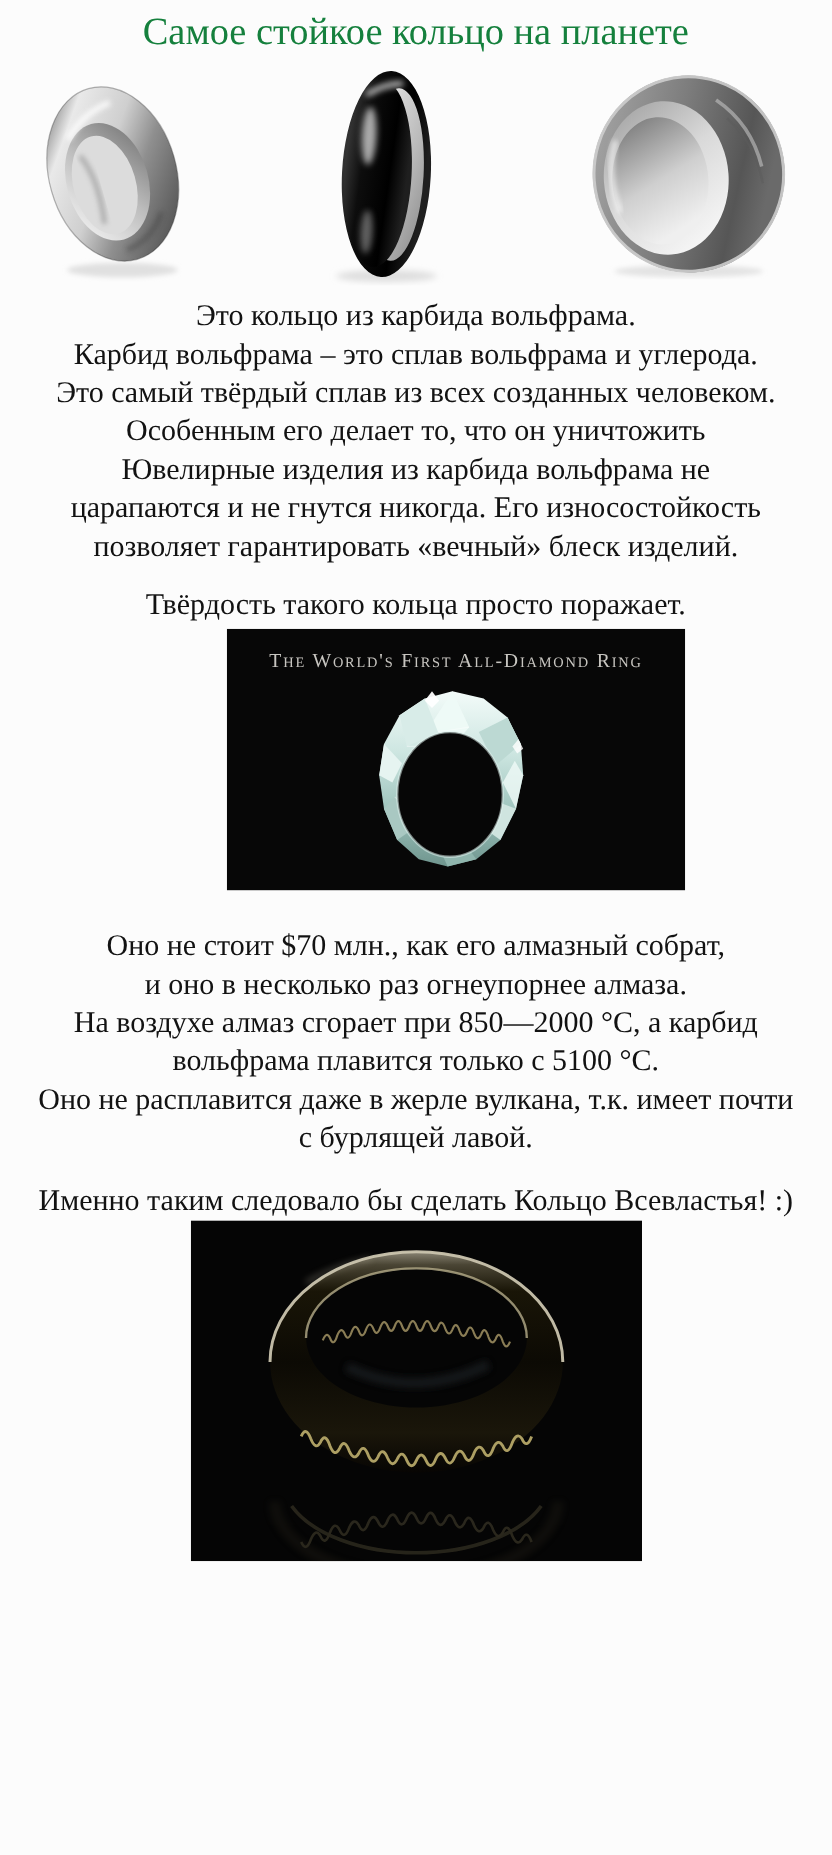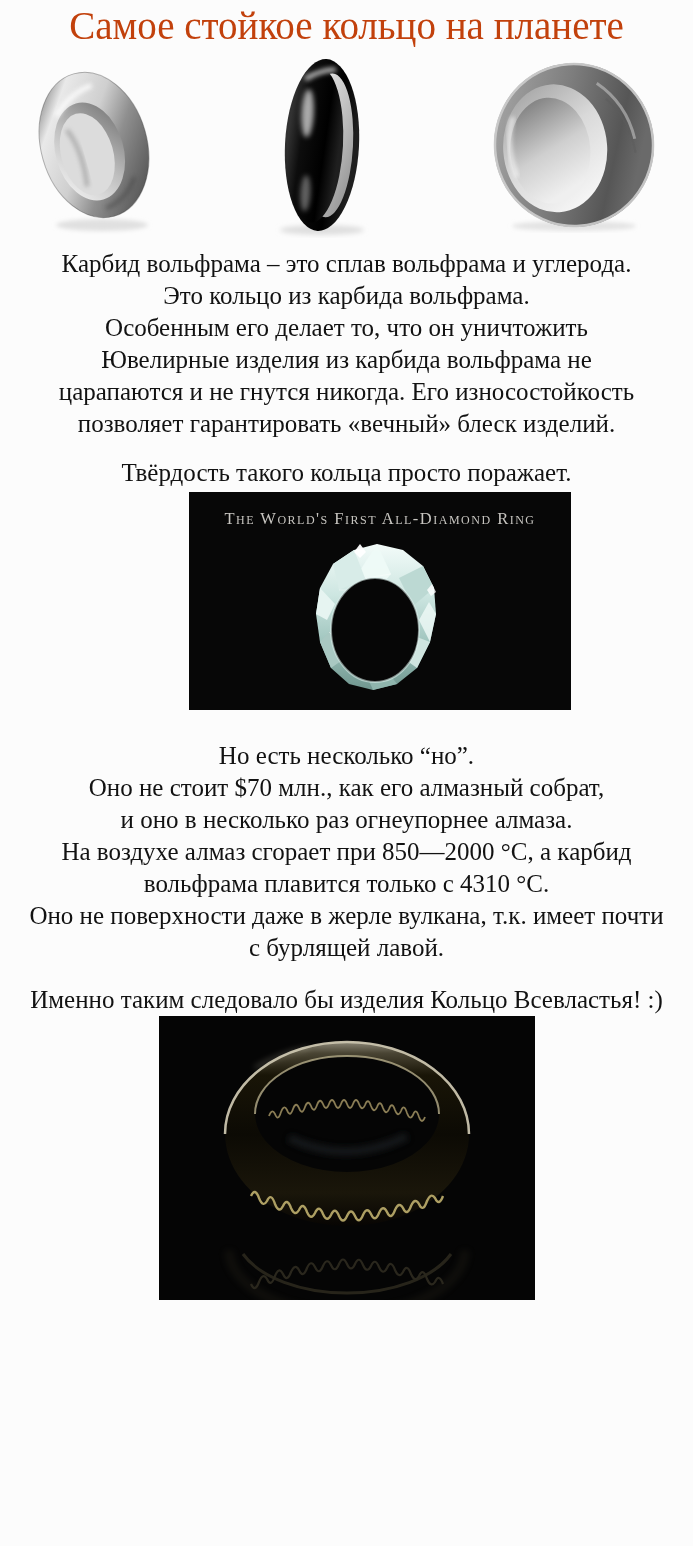--- a/index.html
+++ b/index.html
@@ -5,24 +5,24 @@
   html,body{margin:0;padding:0;}
   body{
     width:693px;height:1546px;overflow:hidden;
     background:#fcfcfc;
     font-family:"Liberation Serif",serif;
     color:#121212;
   }
   .page{width:693px;height:1546px;position:relative;}
   h1.title{
     margin:2px 0 0 0;
-    font-size:39px;
+    font-size:32px;
     font-weight:normal;
     text-align:center;
-    color:#c2410c;
+    color:#15803d;
     line-height:48px;
   }
   .rings-row{
     height:186px;
     margin-top:2px;
     padding:0 26px;
     display:flex;
     justify-content:space-between;
     align-items:center;
   }
@@ -142,22 +142,23 @@
         <ellipse cx="74" cy="90" rx="52" ry="64" fill="url(#r3in)"></ellipse>
         <ellipse cx="69" cy="92" rx="40" ry="53" fill="url(#r3in2)"></ellipse>
         <path d="M120 28 Q 148 50 154 86" stroke="#c2c2c2" stroke-width="3" fill="none" opacity="0.6"></path>
         <path d="M128 44 Q 150 66 154 100" stroke="#5c5c5c" stroke-width="2" fill="none" opacity="0.5"></path>
         <path d="M34 56 Q 24 84 34 116" stroke="#ffffff" stroke-width="4" fill="none" opacity="0.7" filter="url(#bl4)"></path>
       </g>
     </svg>
   </div>
 
   <div class="para" id="p-intro">
+    <div class="ln">Это кольцо из карбида вольфрама.</div>
     <div class="ln">Карбид вольфрама – это сплав вольфрама и углерода.</div>
-    <div class="ln">Это кольцо из карбида вольфрама.</div>
+    <div class="ln">Это самый твёрдый сплав из всех созданных человеком.</div>
     <div class="ln">Особенным его делает то, что он уничтожить</div>
     <div class="ln">Ювелирные изделия из карбида вольфрама не</div>
     <div class="ln">царапаются и не гнутся никогда. Его износостойкость</div>
     <div class="ln">позволяет гарантировать «вечный» блеск изделий.</div>
   </div>
 
   <div class="para" id="p-hard">
     <div class="ln">Твёрдость такого кольца просто поражает.</div>
   </div>
 
@@ -190,31 +191,30 @@
         </g>
         <ellipse cx="186" cy="138" rx="44" ry="52" fill="#060606"></ellipse>
         <ellipse cx="186" cy="138" rx="44" ry="52" fill="none" stroke="#dff0ec" stroke-opacity="0.55" stroke-width="2"></ellipse>
         <path d="M165 60 L171 52 L177 60 L171 66 Z" fill="#ffffff" opacity="0.95"></path>
         <path d="M238 98 L243 92 L247 100 L242 104 Z" fill="#ffffff" opacity="0.8"></path>
       </g>
     </svg>
   </figure>
 
   <div class="para" id="p-but">
-    <div class="ln">Но есть несколько “но”.</div>
     <div class="ln">Оно не стоит $70 млн., как его алмазный собрат,</div>
     <div class="ln">и оно в несколько раз огнеупорнее алмаза.</div>
     <div class="ln">На воздухе алмаз сгорает при 850—2000 °C, а карбид</div>
-    <div class="ln">вольфрама плавится только с 4310 °C.</div>
-    <div class="ln">Оно не поверхности даже в жерле вулкана, т.к. имеет почти</div>
+    <div class="ln">вольфрама плавится только с 5100 °C.</div>
+    <div class="ln">Оно не расплавится даже в жерле вулкана, т.к. имеет почти</div>
     <div class="ln">с бурлящей лавой.</div>
   </div>
 
   <div class="para" id="p-ring-intro">
-    <div class="ln">Именно таким следовало бы изделия Кольцо Всевластья! :)</div>
+    <div class="ln">Именно таким следовало бы сделать Кольцо Всевластья! :)</div>
   </div>
 
   <figure class="photo onering">
     <svg width="376" height="284" viewBox="0 0 376 284">
       <defs>
         <linearGradient id="orb" x1="0" y1="0" x2="0" y2="1">
           <stop offset="0" stop-color="#8b8676"></stop>
             <stop offset="0.06" stop-color="#4a4534"></stop>
           <stop offset="0.18" stop-color="#191507"></stop>
             <stop offset="0.5" stop-color="#0c0a04"></stop>

